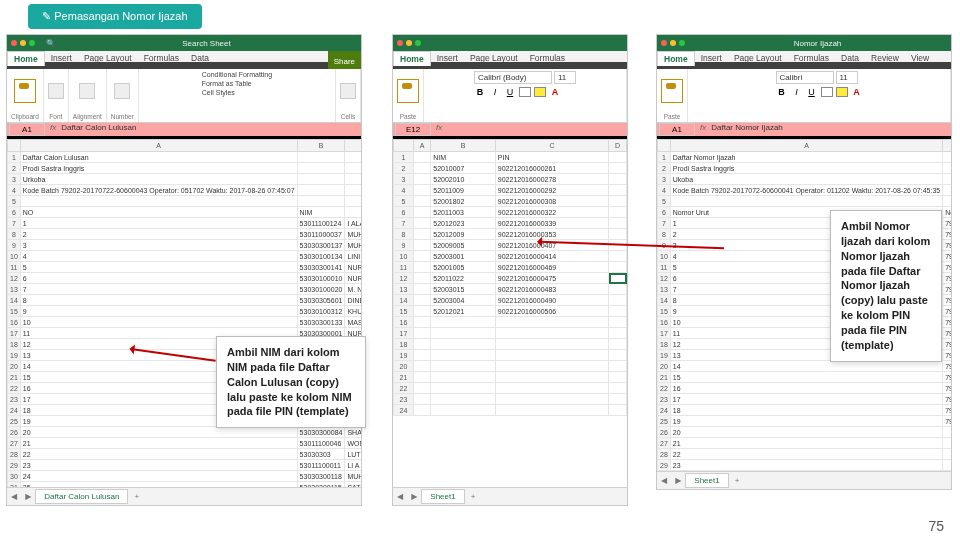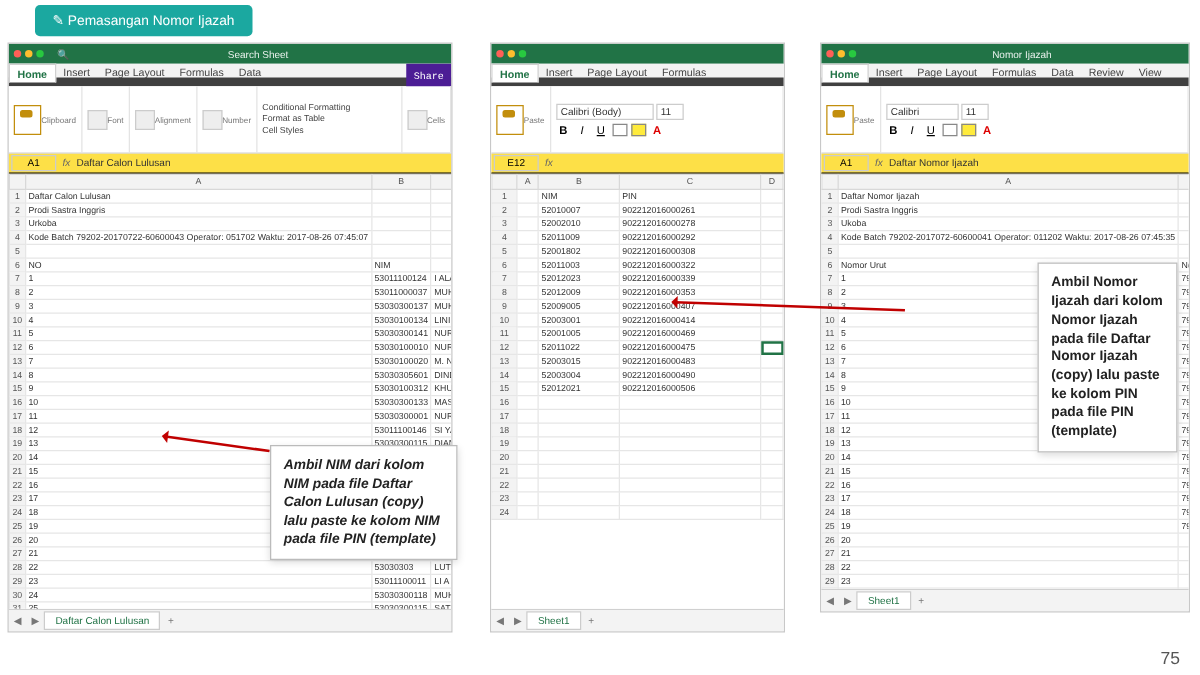--- a/index.html
+++ b/index.html
@@ -13,55 +13,55 @@
 
   .titlebar { background: #217346; color: #fff; height: 16px; display: flex; align-items: center; padding: 0 4px; font-size: 8px; }
   .titlebar .dot { width: 6px; height: 6px; border-radius: 50%; background: #ff5f57; margin-right: 3px; }
   .titlebar .dot.y { background: #ffbd2e; }
   .titlebar .dot.g { background: #28c940; }
   .titlebar .ttext { margin-left: auto; margin-right: auto; font-size: 8px; opacity: .9; }
 
   .menus { display: flex; background: #f3f3f3; border-bottom: 7px solid #404040; height: 18px; align-items: flex-start; }
   .menus .tab { padding: 2px 6px; font-size: 8.5px; color: #444; cursor: pointer; white-space: nowrap; }
   .menus .tab.active { background: #fff; border: 1px solid #d0d0d0; border-bottom: none; color: #217346; font-weight: 600; }
-  .menus .share { margin-left: auto; background: #4c1d95; color: #fff; padding: 6px 6px; font-size: 8px; font-family: Liberation Mono, monospace; }
+  .menus .share { margin-left: auto; background: #4d7c0f; color: #fff; padding: 6px 6px; font-size: 8px; }
 
   .ribbon { background: #fff; border-bottom: 1px solid #d0d0d0; height: 54px; display: flex; align-items: stretch; }
-  .rgroup { border-right: 1px solid #e4e4e4; padding: 2px 4px; display: flex; flex-direction: row; justify-content: flex-end; align-items: center; }
+  .rgroup { border-right: 1px solid #e4e4e4; padding: 2px 4px; display: flex; flex-direction: column; justify-content: flex-end; align-items: center; }
   .rgroup .glabel { font-size: 6.5px; color: #777; margin-top: 2px; }
   .rgroup .gbody { flex: 1; display: flex; align-items: center; gap: 2px; }
   .ricon { width: 16px; height: 16px; background: #eee; border: 1px solid #ccc; }
   .paste-ic { width: 22px; height: 24px; background: #fff; border: 1px solid #c28e0c; position: relative; }
   .paste-ic::after { content:""; position:absolute; left:4px; top:3px; width:10px; height:6px; background:#c28e0c; border-radius:2px; }
   .fontsel { border:1px solid #ccc; font-size:8px; padding:1px 3px; background:#fff; color:#333; }
   .sizesel { width:22px; }
   .bui { display:flex; gap:3px; font-size:9px; }
   .bui span { width:12px; text-align:center; cursor:pointer; }
   .bui .b{font-weight:700;} .bui .i{font-style:italic;} .bui .u{text-decoration:underline;}
   .sq { width:10px; height:10px; border:1px solid #888; }
 
-  .fbar { display:flex; align-items:center; height:16px; border-bottom:1px solid #000000; background:#fde047; }
+  .fbar { display:flex; align-items:flex-start; height:16px; border-bottom:3px solid #000000; background:#fca5a5; }
   .namebox { width:36px; border:1px solid #ccc; font-size:8px; padding:1px 3px; margin:0 2px; text-align:center; }
   .fx { font-style:italic; color:#666; font-size:8px; padding:0 3px; }
   .fval { font-size:8px; color:#333; padding-left:2px; flex:1; white-space:nowrap; overflow:hidden; }
 
   .grid { flex:1; overflow:hidden; position:relative; background:#fff; }
   table.sheet { border-collapse:collapse; width:100%; font-size:7px; color:#333; }
   table.sheet th { background:#f3f3f3; border:1px solid #d8d8d8; font-weight:400; color:#555; padding:1px 2px; height:12px; }
   table.sheet td { border:1px solid #e6e6e6; padding:1px 2px; height:11px; white-space:nowrap; overflow:hidden; }
   table.sheet td.rownum { background:#f3f3f3; text-align:center; color:#555; width:20px; }
   .sel { outline:2px solid #217346; outline-offset:-2px; }
 
   .sheet-tabs { height:18px; border-top:1px solid #d0d0d0; display:flex; align-items:center; background:#f3f3f3; font-size:8px; }
   .sheet-tabs .nav { padding:0 4px; color:#777; cursor:pointer; }
   .sheet-tabs .tabname { background:#fff; border:1px solid #ccc; padding:2px 8px; color:#217346; }
   .sheet-tabs .plus { padding:0 6px; color:#777; cursor:pointer; }
 
   .callout { position:absolute; background:#fff; border:1px solid #bbb; padding:8px 10px; font-size:11px; line-height:1.35; font-weight:700; color:#222; box-shadow:0 2px 6px rgba(0,0,0,.15); max-width:150px; }
-  .callout.c1 { left:216px; top:356px;font-style:italic; }
+  .callout.c1 { left:216px; top:336px; }
   .callout.c2 { left:830px; top:210px; width:112px; }
 
   .arrow { position:absolute; height:2px; background:#c00000; z-index:5; }
   .arrow::before { content:""; position:absolute; left:-8px; top:-4px; border:5px solid transparent; border-right-color:#c00000; }
   .arrow.a-left  { left:132px; top:354px; width:84px; transform:rotate(8deg); }
   .arrow.a-right { left:540px; top:244px; width:184px; transform:rotate(2deg); }
 
   .pagenum { position:absolute; right:16px; bottom:6px; font-size:14px; color:#555; }
 </style>
 </head>

